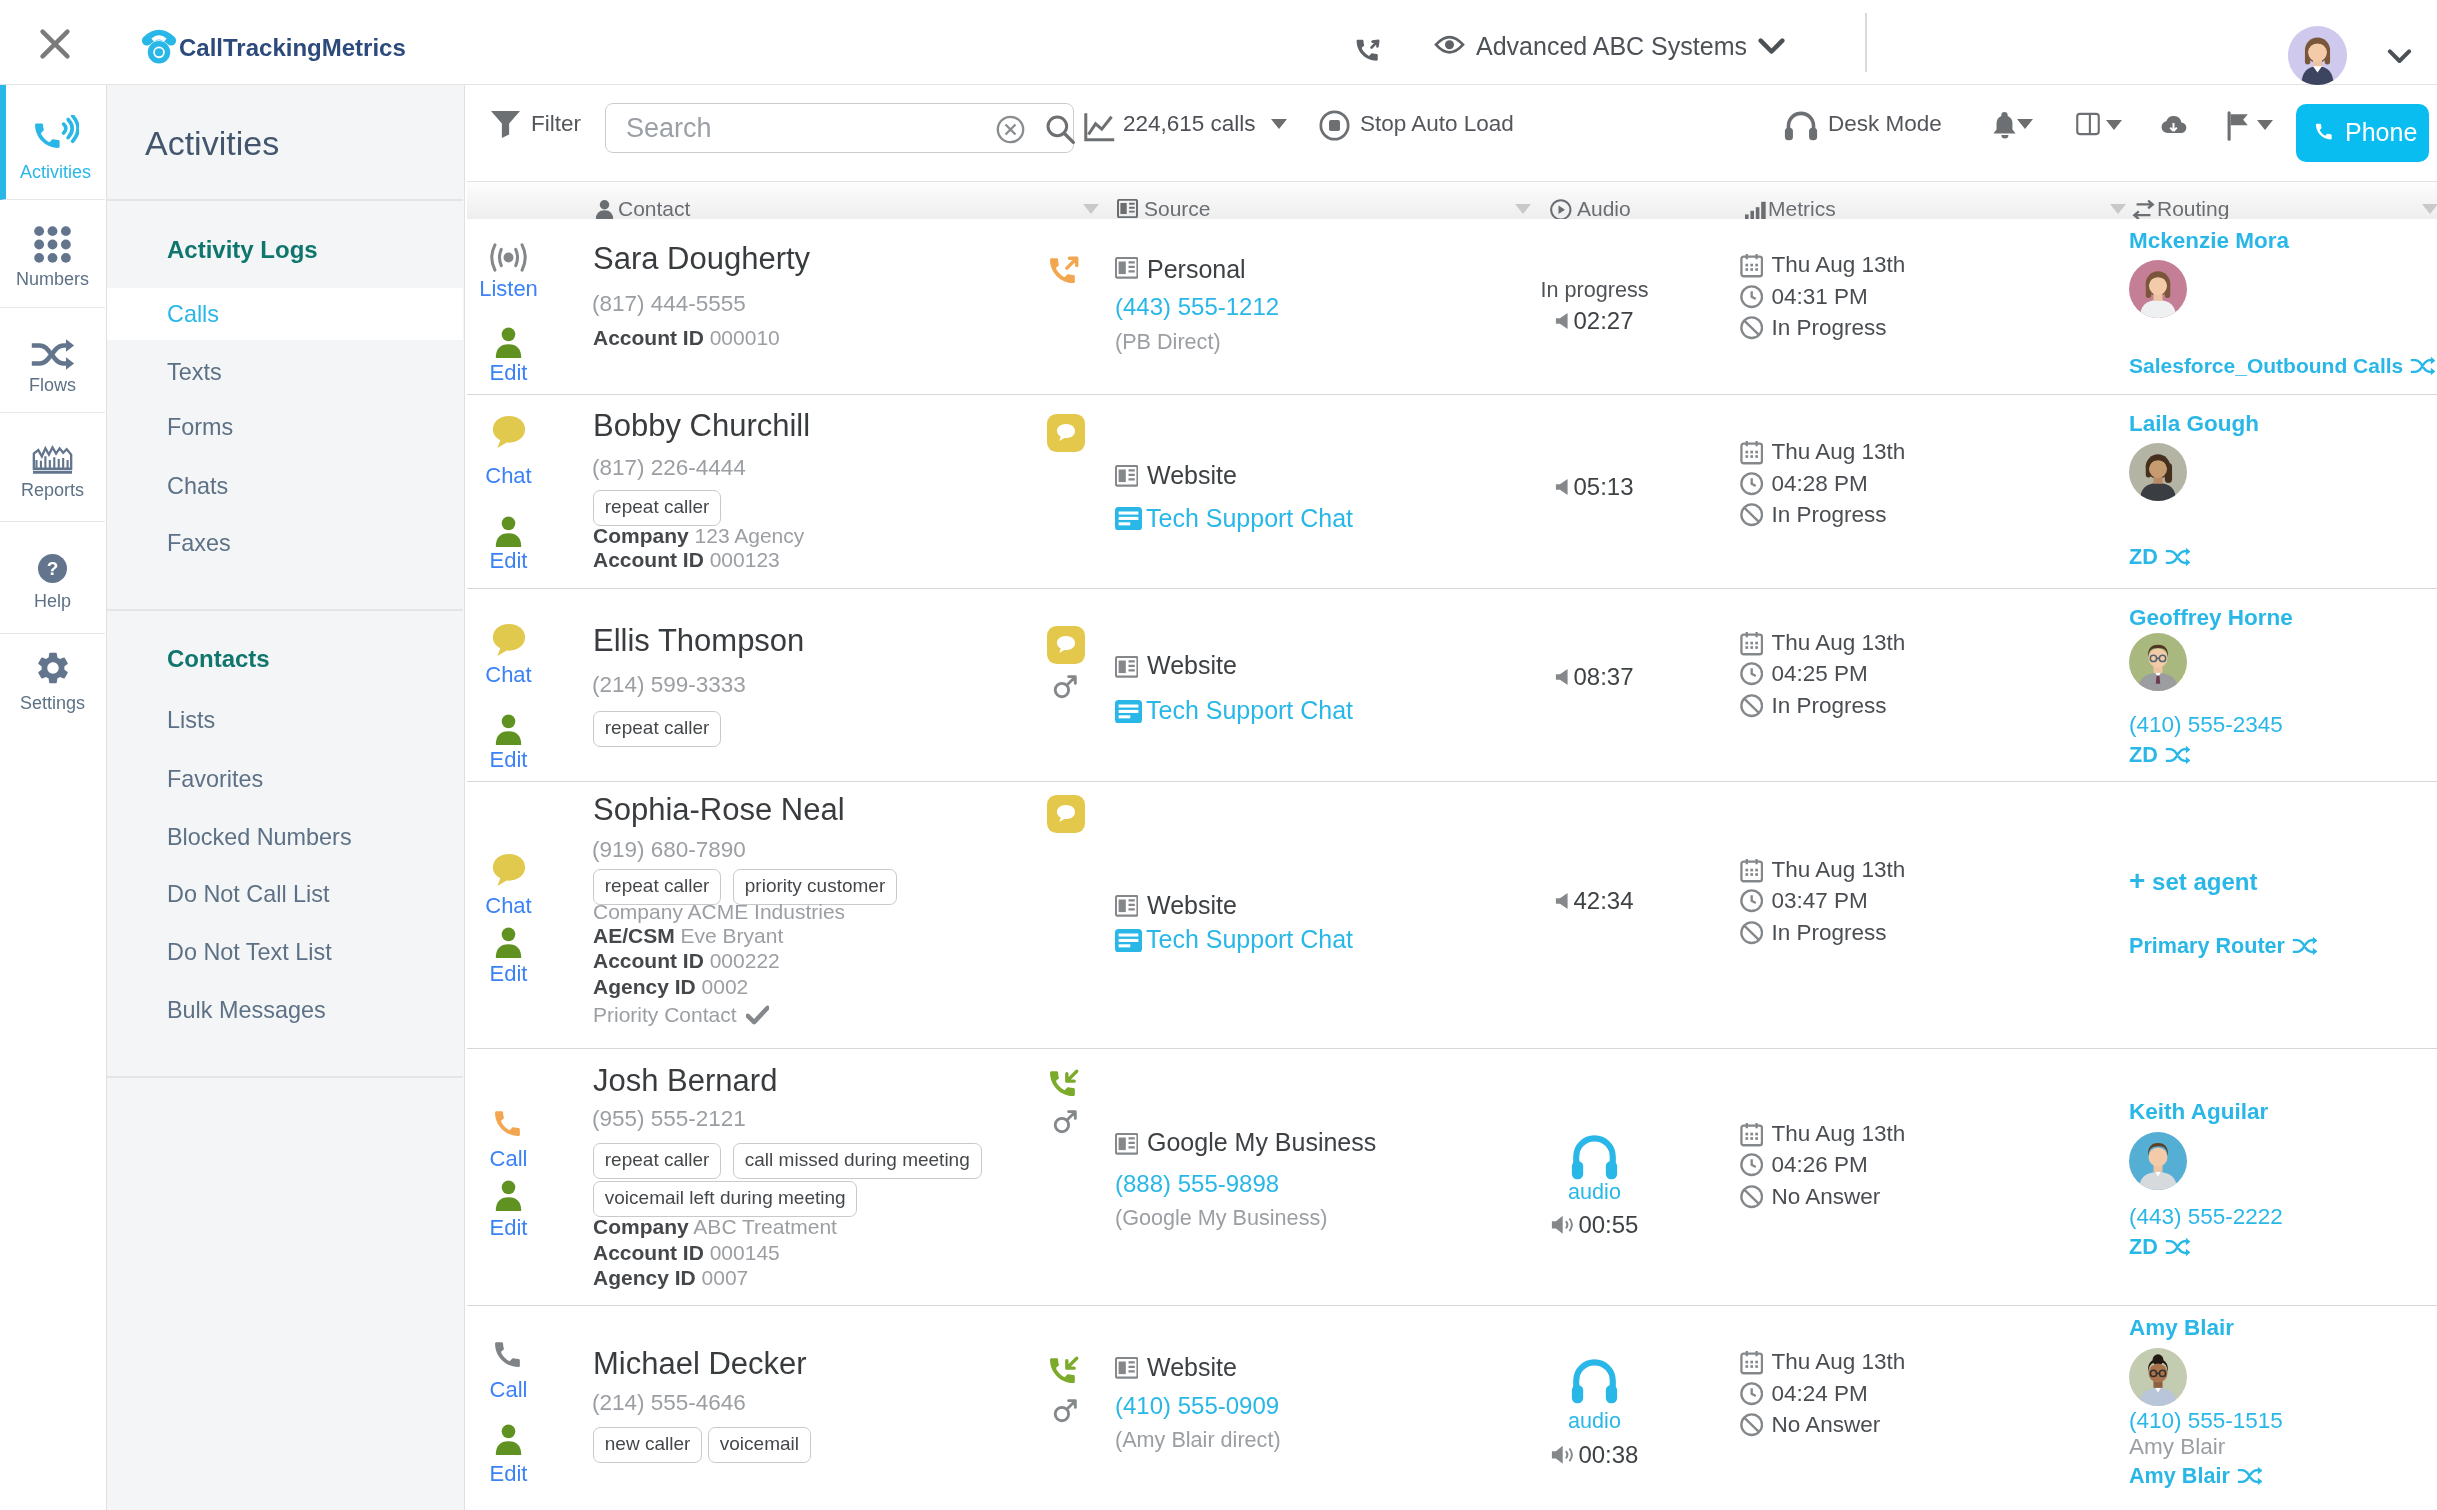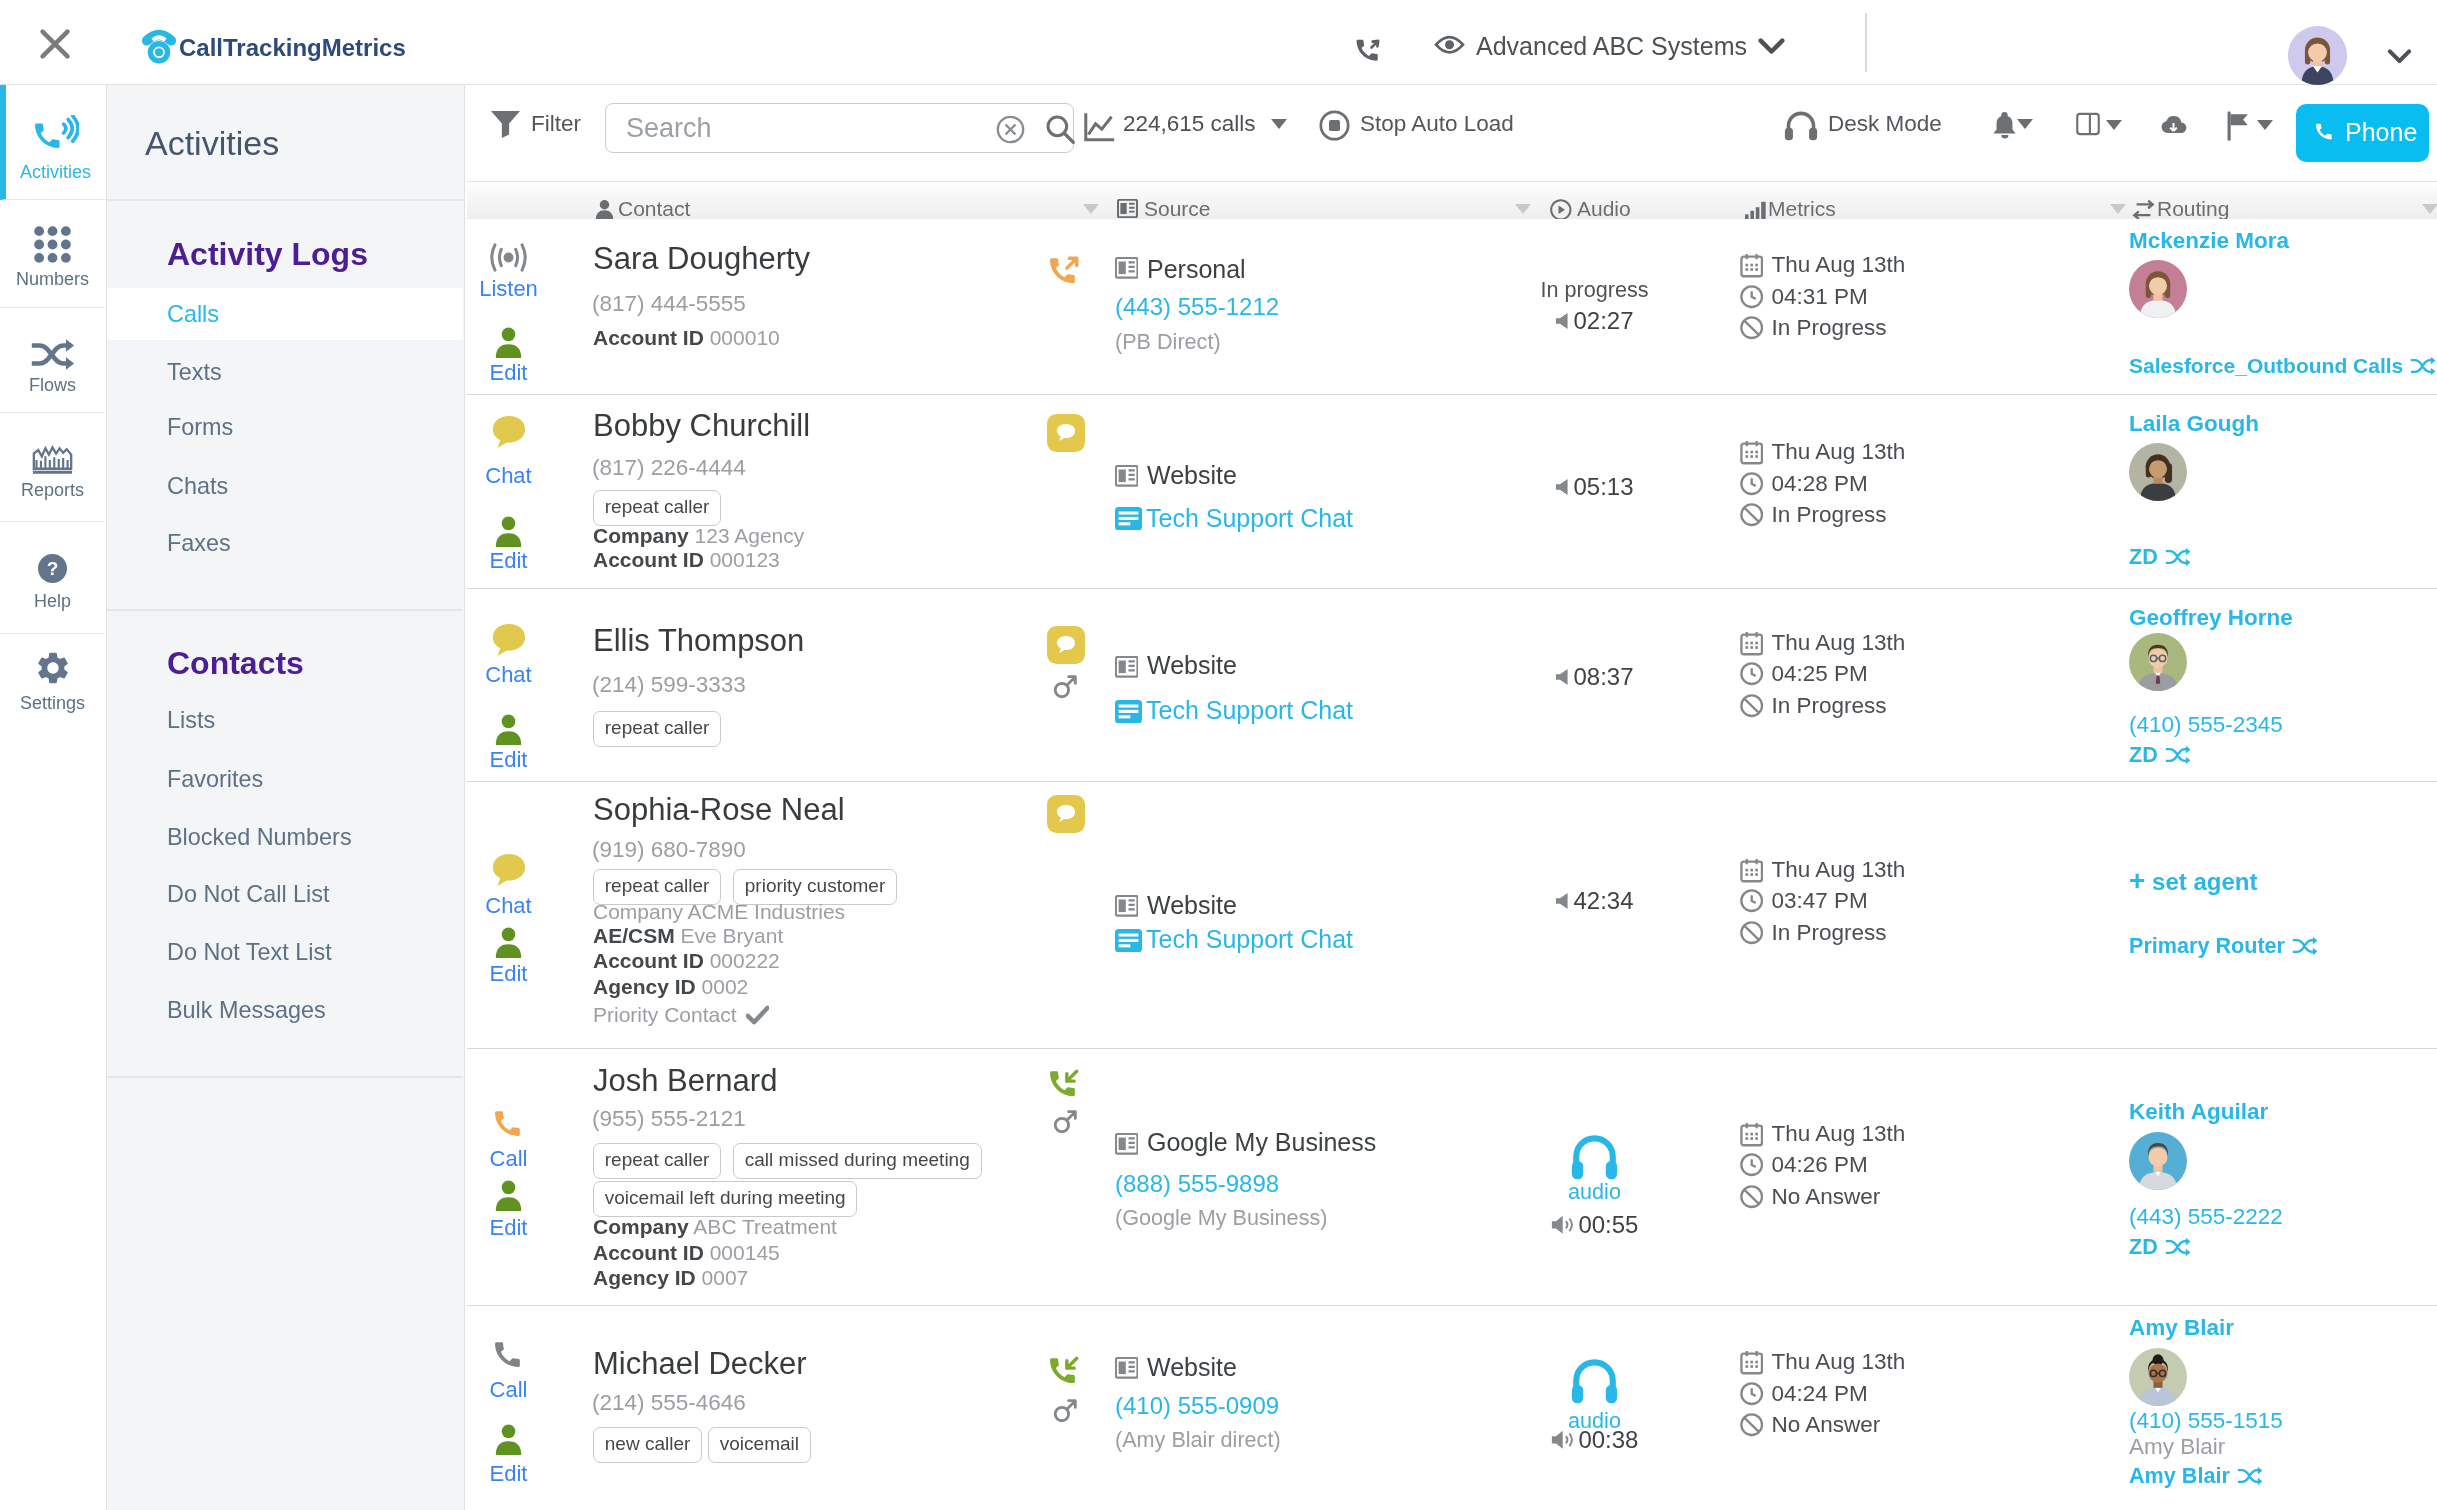--- a/index.html
+++ b/index.html
@@ -13,21 +13,21 @@
 .hdr-txt{color:#4c5156;font-size:25px}
 #acct{position:absolute;right:168px;top:23.4px;text-align:right;color:#3e4246;font-size:23.4px;line-height:26px}
 #acct b{font-size:23.4px}
 
 #nav1{position:absolute;left:0;top:85px;width:107px;height:1425px;background:#fff;border-right:1.8px solid #e0e0e0}
 .n1item{position:absolute;left:0;width:105px;text-align:center;border-bottom:1.8px solid #e7e7e7}
 .n1item .lbl{font-size:18px;color:#5d7186}
 .n1item svg{margin:0 auto}
 
 #nav2{position:absolute;left:107px;top:85px;width:358px;height:1425px;background:#f4f5f6;border-right:1.8px solid #e0e0e0}
-.n2head{position:absolute;left:60px;font-size:32px;font-weight:bold;color:#4c1d95}
+.n2head{position:absolute;left:60px;font-size:24px;font-weight:bold;color:#0f766e}
 .n2item{position:absolute;left:60px;font-size:23.4px;color:#5d7186}
 
 #main{position:absolute;left:467px;top:85px;width:1971px;height:1425px;background:#fff}
 #toolbar{position:absolute;left:0;top:0;width:1971px;height:79px;background:#fff}
 .tb-txt{color:#53575b;font-size:22.5px}
 #thead{position:absolute;left:0;top:96px;width:1971px;height:43px;background:linear-gradient(#fdfdfd,#ececec);border-top:1.8px solid #e2e2e2;border-bottom:1.8px solid #cfcfcf}
 .th-txt{color:#6a6e72;font-size:21px}
 .caret{display:inline-block;width:0;height:0;border-left:8px solid transparent;border-right:8px solid transparent;border-top:10px solid #6d6d6d}
 .caret.lt{border-top-color:#c9c9c9}
 
@@ -729,21 +729,21 @@
     <div class="cynum" style="top:86px">(410) 555-0909</div>
     <div class="srcsub" style="top:121px">(Amy Blair direct)</div>
     <div class="audio" style="top:52px">
         <svg width="49" height="47" viewBox="0 0 56 54">
           <path d="M7 38 V26 a21 21 0 0 1 42 0 v12" fill="none" stroke="#29b7e8" stroke-width="7"></path>
           <rect x="2" y="31" width="13" height="21" rx="6" fill="#29b7e8"></rect>
           <rect x="41" y="31" width="13" height="21" rx="6" fill="#29b7e8"></rect>
         </svg>
       </div>
     <div class="audio" style="top:102px;font-size:21.6px;color:#29b7e8">audio</div>
-    <div class="audio" style="top:120px">
+    <div class="audio" style="top:135px">
         <svg width="23.4" height="21.6" viewBox="0 0 26 24" style="margin-right:4.5px">
           <path d="M1 8 h4.5 L13 2 v20 L5.5 16 H1 Z" fill="#85888b"></path>
           <path d="M16.5 8 q3.5 4 0 8 M20.5 5 q5.5 7 0 14" stroke="#85888b" stroke-width="2.2" fill="none"></path>
         </svg>
         <span class="autime">00:38</span>
       </div>
     <div class="metric" style="top:43px"><svg width="23.4" height="25" viewBox="0 0 26 28">
           <rect x="1.5" y="4" width="23" height="22" rx="2.5" fill="none" stroke="#85888b" stroke-width="2.6"></rect>
           <path d="M7.5 1 v6 M18.5 1 v6" stroke="#85888b" stroke-width="2.6"></path>
           <g fill="#85888b">

